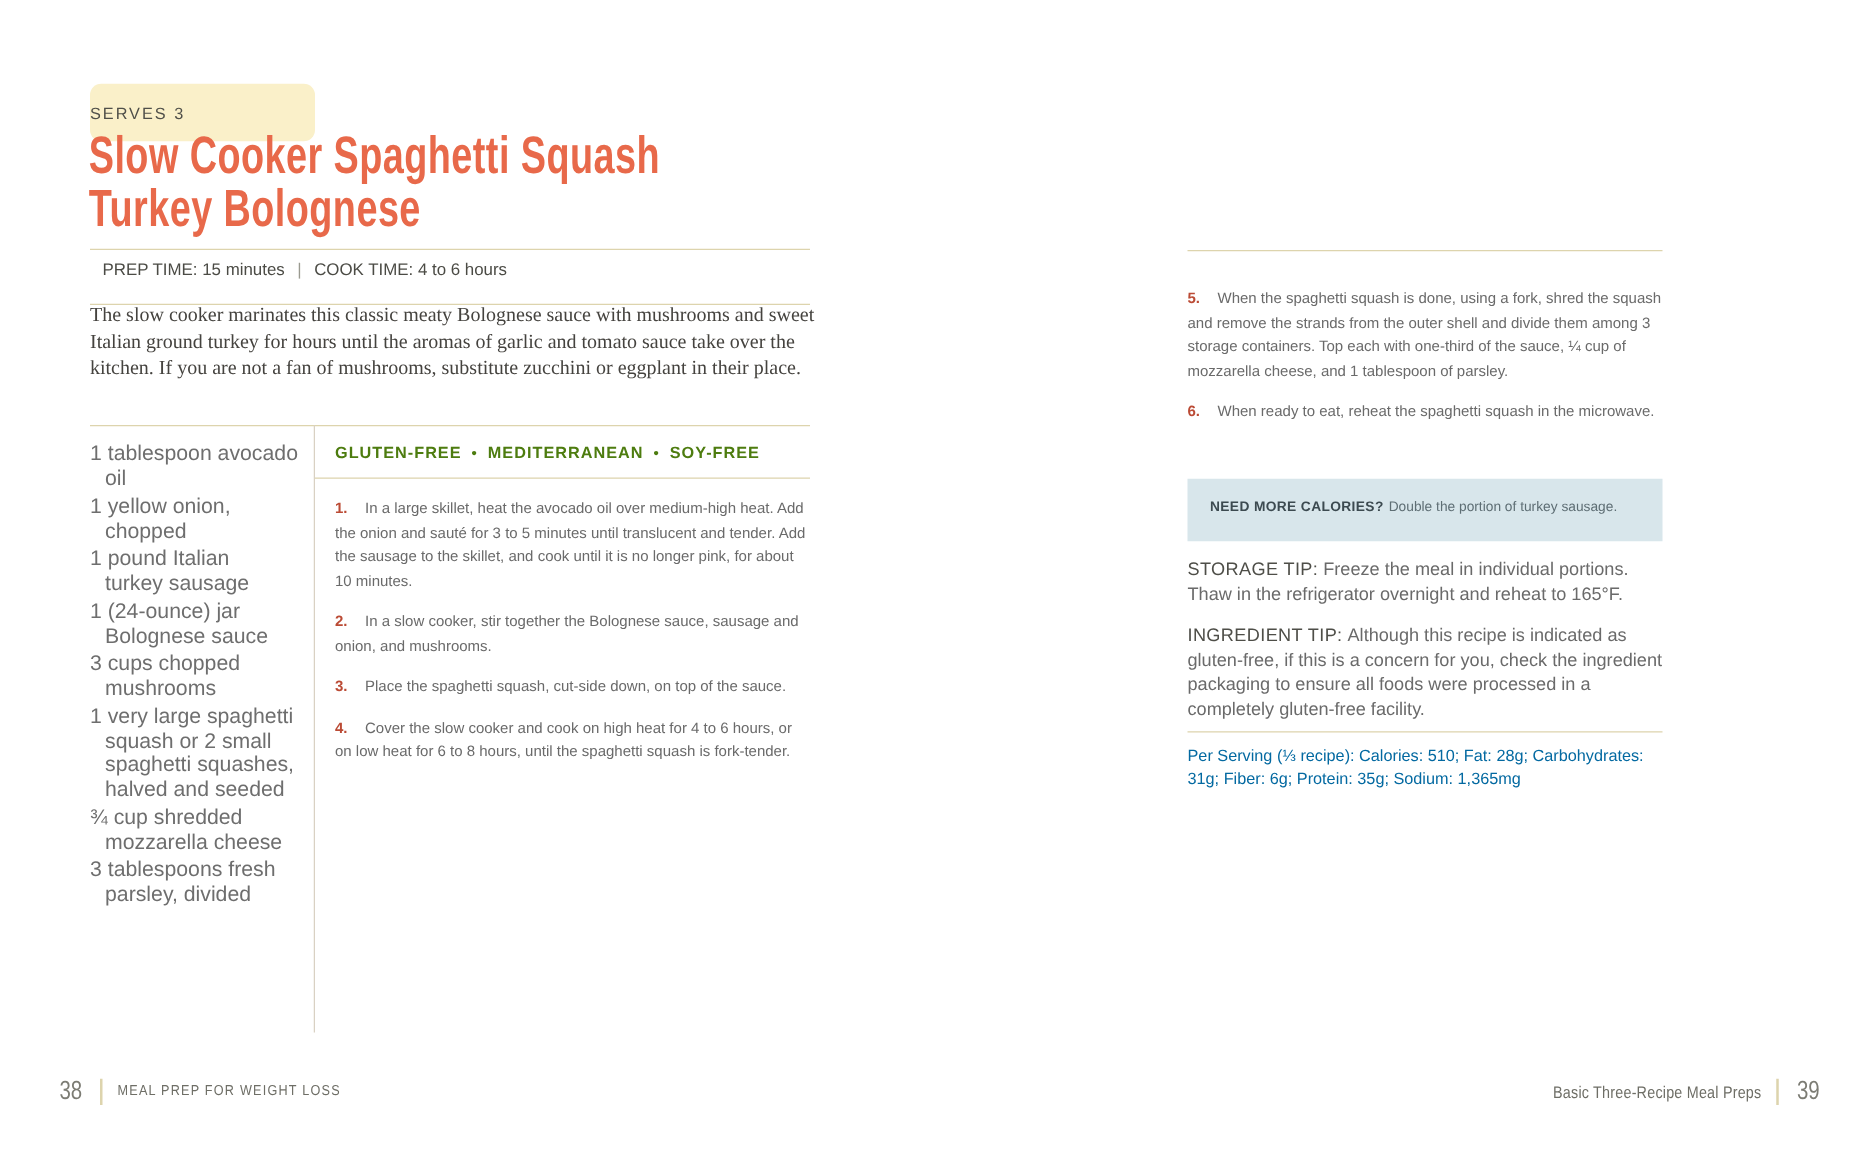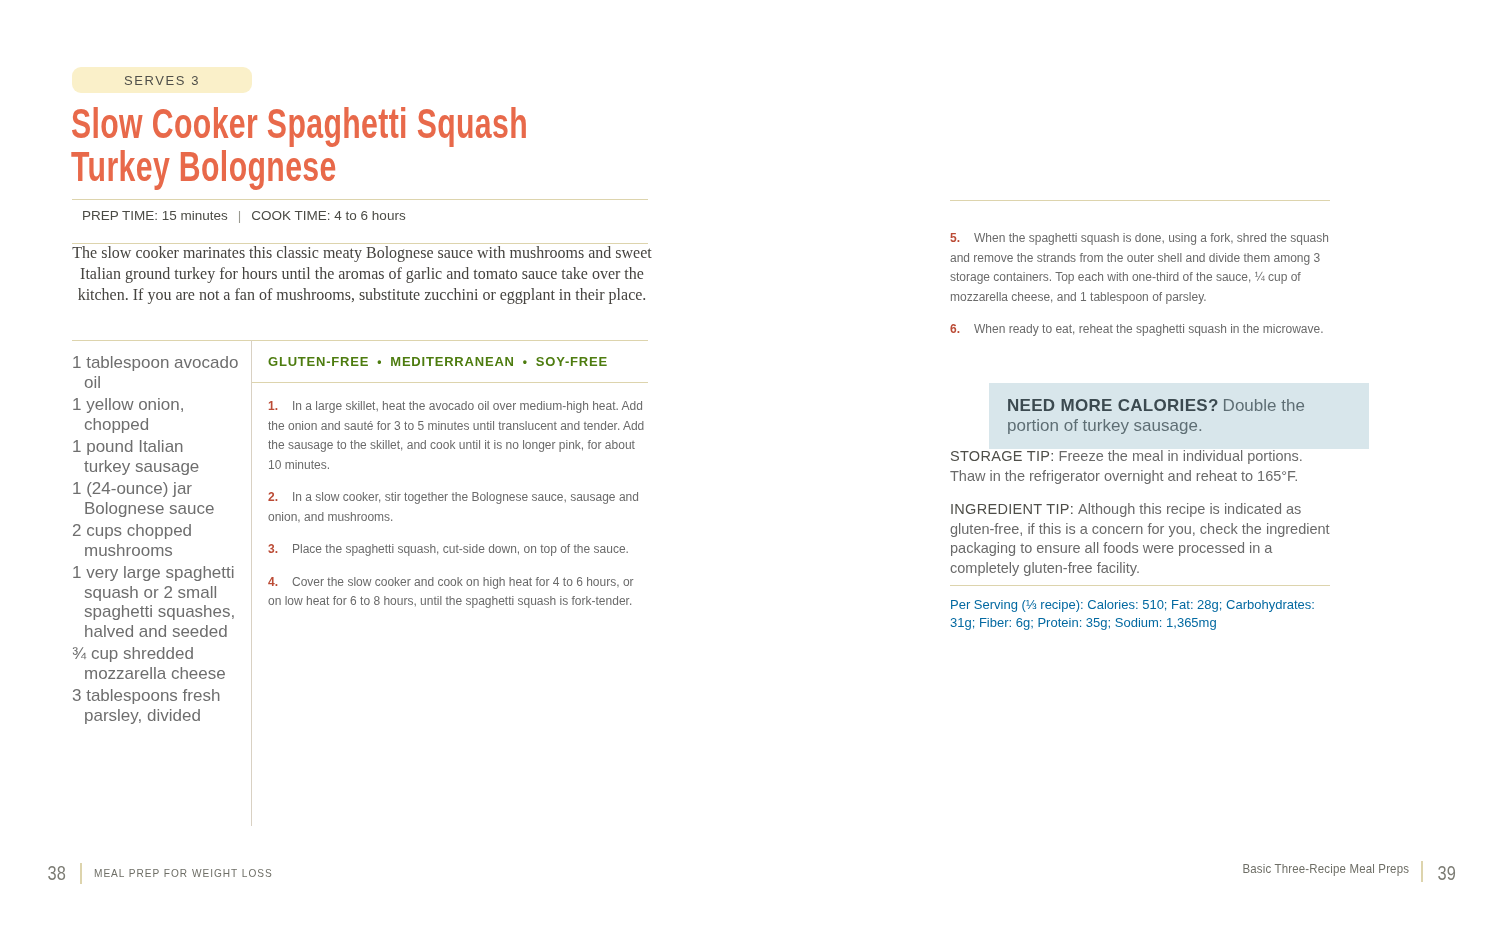--- a/index.html
+++ b/index.html
@@ -6,41 +6,41 @@
   html,body { background:#ffffff; }
   body {
     width:1500px; height:925px; position:relative; overflow:hidden;
     font-family:"Liberation Sans", sans-serif;
     -webkit-font-smoothing:antialiased;
   }
   .abs { position:absolute; }
 
   
   .serves-badge {
-    left:72px; top:67px; width:180px; height:26px;
+    left:72px; top:67px; width:180px; height:46px;
     background:#FAF0C9; border-radius:9px;
-    display:flex; align-items:center; justify-content:center;
+    display:flex; align-items:center; justify-content:flex-start;
     font-size:13px; letter-spacing:1.6px; color:#4F4F49;
   }
   .recipe-title {
     left:71px; top:102px; color:#E8694A; font-weight:bold;
     font-size:42px; line-height:43px; white-space:nowrap;
     transform:scaleX(0.72); transform-origin:left top; letter-spacing:0.5px;
   }
   .times-row {
     left:72px; top:199px; width:576px;
     border-top:1px solid #DDD4AD; border-bottom:1px solid #DDD4AD;
     padding:8px 0 20px 10px;
     font-size:13.5px; color:#4B4B45;
   }
   .times-row .time-sep { margin:0 10px; color:#9a9a90; }
   .intro {
     left:72px; top:242px; width:580px;
     font-family:"Liberation Serif", serif;
-    font-size:16px; line-height:21px; color:#45433F;text-align:center;
+    font-size:16px; line-height:21px; color:#45433F;
   }
   .left-top-rule { left:72px; top:340px; width:576px; height:1px; background:#DDD4AD; }
   .ingredients {
     left:72px; top:353px; width:170px; list-style:none;
     font-size:17px; line-height:19.5px; color:#6E6E6E;
   }
   .ingredients li { padding-left:12px; text-indent:-12px; white-space:pre-line; margin-bottom:3px; }
   .col-divider { left:251px; top:340px; width:1px; height:486px; background:#D9D1C3; }
   .diet-row {
     left:268px; top:354px; width:380px;
@@ -51,36 +51,36 @@
   .steps-left { left:268px; top:397px; width:381px; }
   .steps-right { left:950px; top:229px; width:382px; }
   .step { margin-bottom:13px; font-size:12px; line-height:19.5px; color:#6A6A6A; }
   .step-num { font-weight:bold; color:#BB4B35; margin-right:14px; }
 
   
   .right-top-rule { left:950px; top:200px; width:380px; height:1px; background:#DDD4AD; }
   .callout {
     left:950px; top:383px; width:380px; min-height:50px;
     background:#D8E6EB; padding:13px 18px;
-    font-size:17px; line-height:20px;margin-left:39px;
+    font-size:11px; line-height:20px;
   }
   .callout-label { font-weight:bold; color:#3C4A50; letter-spacing:0.3px; margin-right:4px; }
   .callout-text { color:#5E6E74; }
   .tips { left:950px; top:447px; width:382px; }
   .tip { margin-bottom:14px; font-size:14.5px; line-height:19.5px; color:#6A6A6A; }
   .tip-label { font-weight:normal; color:#4E4E48; letter-spacing:0.3px; margin-right:4px; }
   .serving-rule { left:950px; top:585px; width:380px; height:1px; background:#DDD4AD; }
   .per-serving {
     left:950px; top:596px; width:382px;
     font-size:13px; line-height:17.5px; color:#0369a1;
   }
 
   
   .footer-left { left:45px; top:861px; display:flex; align-items:center; }
-  .footer-right { right:42px; top:861px; display:flex; align-items:flex-start; }
+  .footer-right { right:42px; top:861px; display:flex; align-items:center; }
   .page-num {
     font-size:21px; color:#7C7C74; display:inline-block;
     transform:scaleX(0.78); transform-origin:center;
   }
   .footer-bar { width:2px; height:21px; background:#DDD4AD; margin:0 12px; }
   .book-title {
     font-size:11.5px; letter-spacing:1.1px; color:#6E6E66; display:inline-block;
     transform:scaleX(0.88); transform-origin:left center; white-space:nowrap;
   }
   .chapter-title {
@@ -109,21 +109,21 @@
 <div class="abs left-top-rule"></div>
 <div class="abs col-divider"></div>
 
 <ul class="abs ingredients">
   <li>1 tablespoon avocado oil</li>
   <li>1 yellow onion, chopped</li>
   <li>1 pound Italian
 turkey sausage</li>
   <li>1 (24-ounce) jar
 Bolognese sauce</li>
-  <li>2 cups chopped
+  <li>3 cups chopped
 mushrooms</li>
   <li>1 very large spaghetti
 squash or 2 small
 spaghetti squashes,
 halved and seeded</li>
   <li>¾ cup shredded
 mozzarella cheese</li>
   <li>3 tablespoons fresh
 parsley, divided</li>
 </ul>

